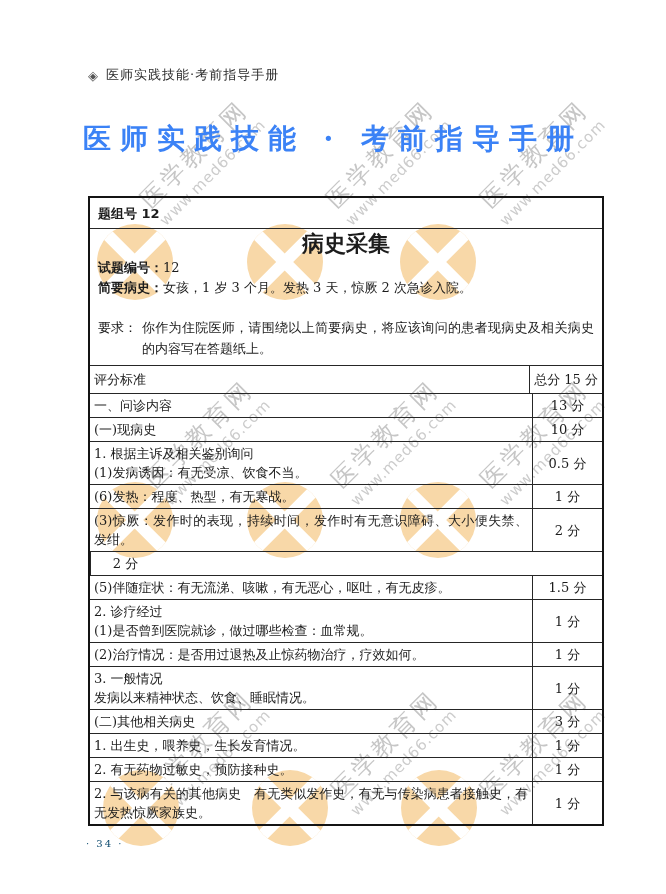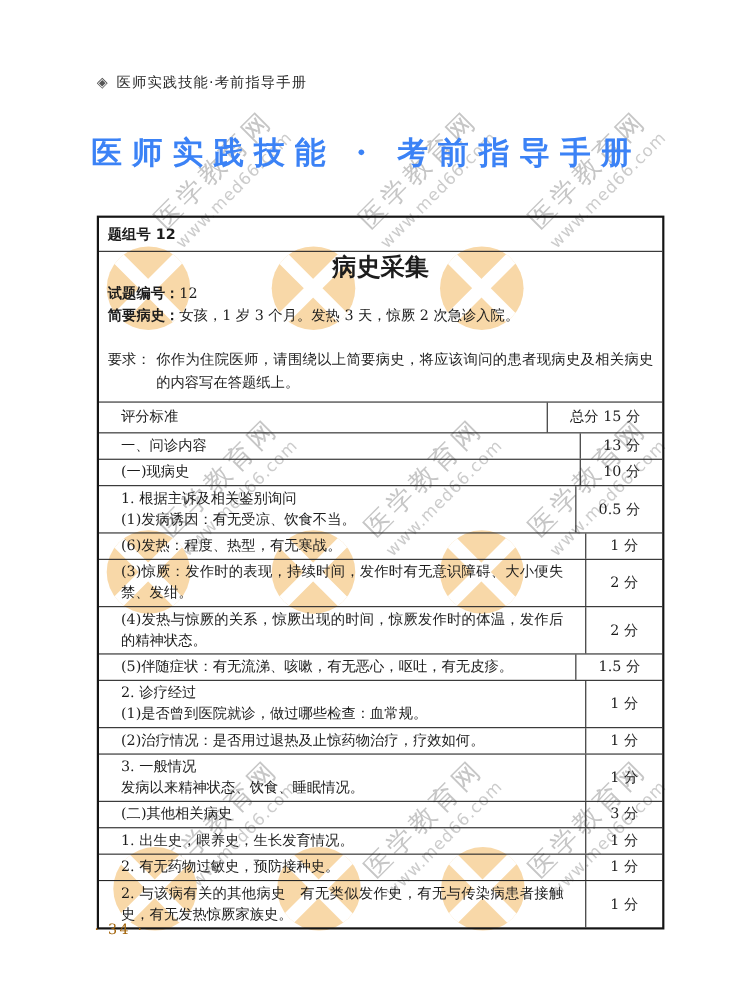--- a/index.html
+++ b/index.html
@@ -43,33 +43,33 @@
   }
   .diamond{font-size:13px;color:#555;}
   .doc-title{
     position:absolute;left:0;top:120px;width:100%;
     text-align:center;
     font-family:"DejaVu Serif",serif;
     font-weight:bold;font-size:28px;letter-spacing:9px;color:#3b82f6;
   }
   .page-number{
     position:absolute;left:86px;top:838px;
-    font-size:13px;color:#a16207;letter-spacing:2px;
+    font-size:10px;color:#0c4a6e;letter-spacing:2px;
   }
   
   .tbl{
     position:absolute;left:88px;top:196px;width:516px;
     border:2px solid #141414;
     box-sizing:border-box;
     background:transparent;
     font-size:13px;line-height:19px;
   }
   .trow{display:flex;border-top:1px solid #262626;}
   .trow:first-child{border-top:none;}
-  .tc{box-sizing:border-box;padding:2px 20px;}
+  .tc{box-sizing:border-box;padding:2px 4px;}
   .tc.text{flex:1 1 auto;display:flex;align-items:center;white-space:pre-line;text-align:justify;min-height:23px;}
   .tc.score{flex:0 0 70px;border-left:1px solid #262626;display:flex;align-items:center;justify-content:center;text-align:left;white-space:nowrap;}
   .group-row{min-height:26px;display:flex;align-items:center;padding:2px 8px;font-family:"DejaVu Sans",sans-serif;font-weight:bold;font-size:13px;}
   .bigcell{min-height:121px;padding:4px 8px 6px 8px;box-sizing:border-box;}
   .section-title{text-align:center;font-family:"DejaVu Sans",sans-serif;font-weight:bold;font-size:22px;line-height:22px;margin-bottom:3px;}
   .info-line{line-height:20px;}
   .info-line .lbl{font-family:"DejaVu Sans",sans-serif;font-weight:bold;}
   .req{position:relative;margin-top:19px;padding-left:44px;font-family:"DejaVu Sans",sans-serif;font-weight:normal;line-height:21px;text-align:justify;}
   .req .lbl{position:absolute;left:0;top:0;}
   .header-row .tc{min-height:27px;}
@@ -178,21 +178,20 @@
         </div>
       <div class="trow">
           <div class="tc text">(6)发热：程度、热型，有无寒战。</div>
           <div class="tc score">1 分</div>
         </div>
       <div class="trow">
           <div class="tc text">(3)惊厥：发作时的表现，持续时间，发作时有无意识障碍、大小便失禁、发绀。</div>
           <div class="tc score">2 分</div>
         </div>
       <div class="trow">
-          <div class="tc text">(4)发热与惊厥的关系，惊厥出现的时间，惊厥发作时的体温，发作后的精神状态。</div>
           <div class="tc score">2 分</div>
         </div>
       <div class="trow">
           <div class="tc text">(5)伴随症状：有无流涕、咳嗽，有无恶心，呕吐，有无皮疹。</div>
           <div class="tc score">1.5 分</div>
         </div>
       <div class="trow">
           <div class="tc text">2. 诊疗经过
 (1)是否曾到医院就诊，做过哪些检查：血常规。</div>
           <div class="tc score">1 分</div>

